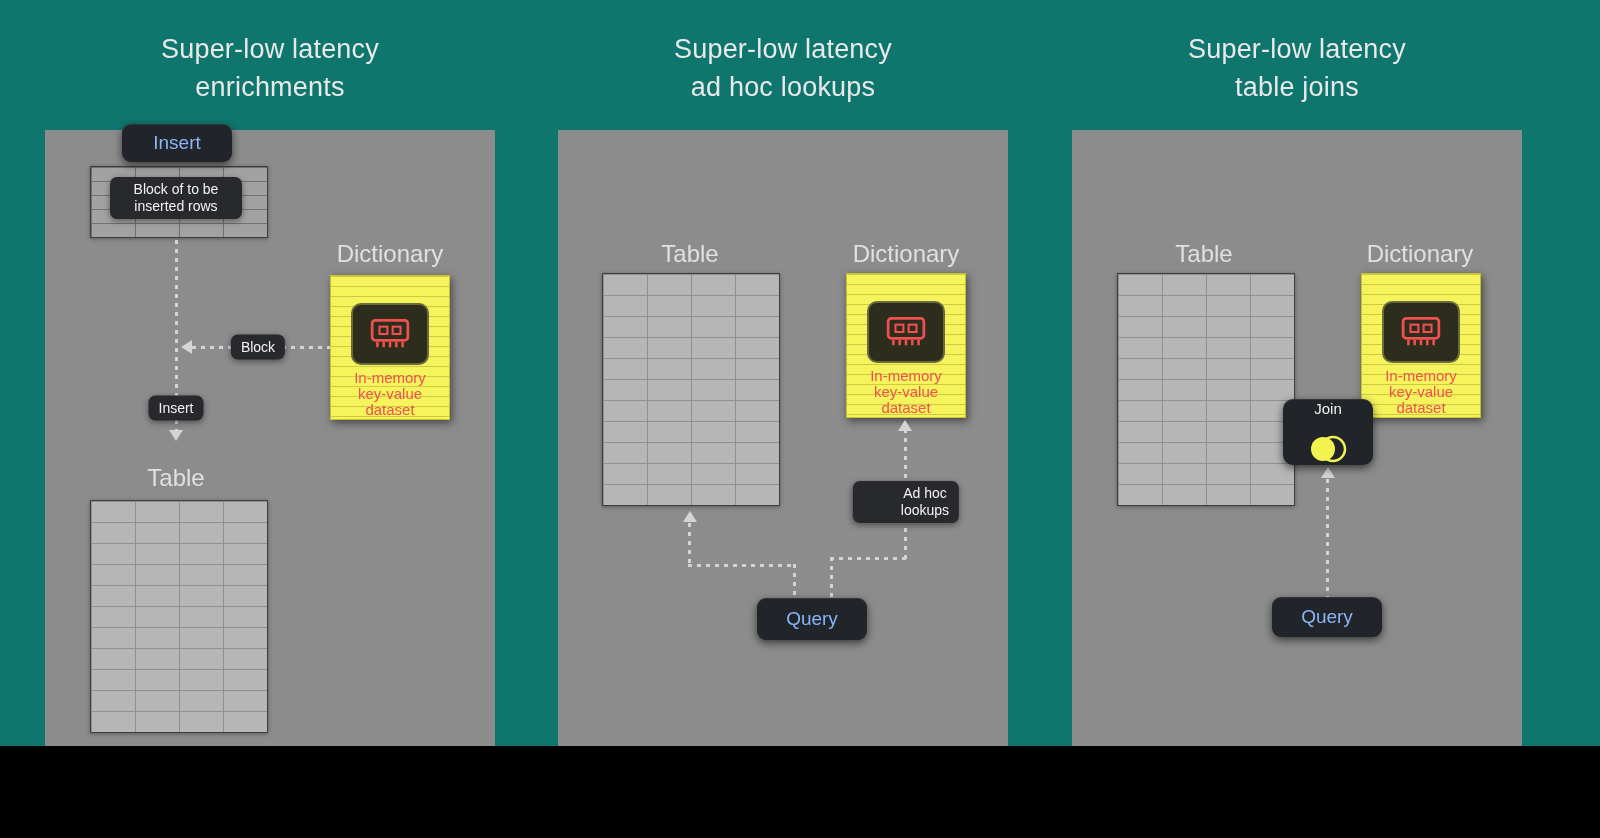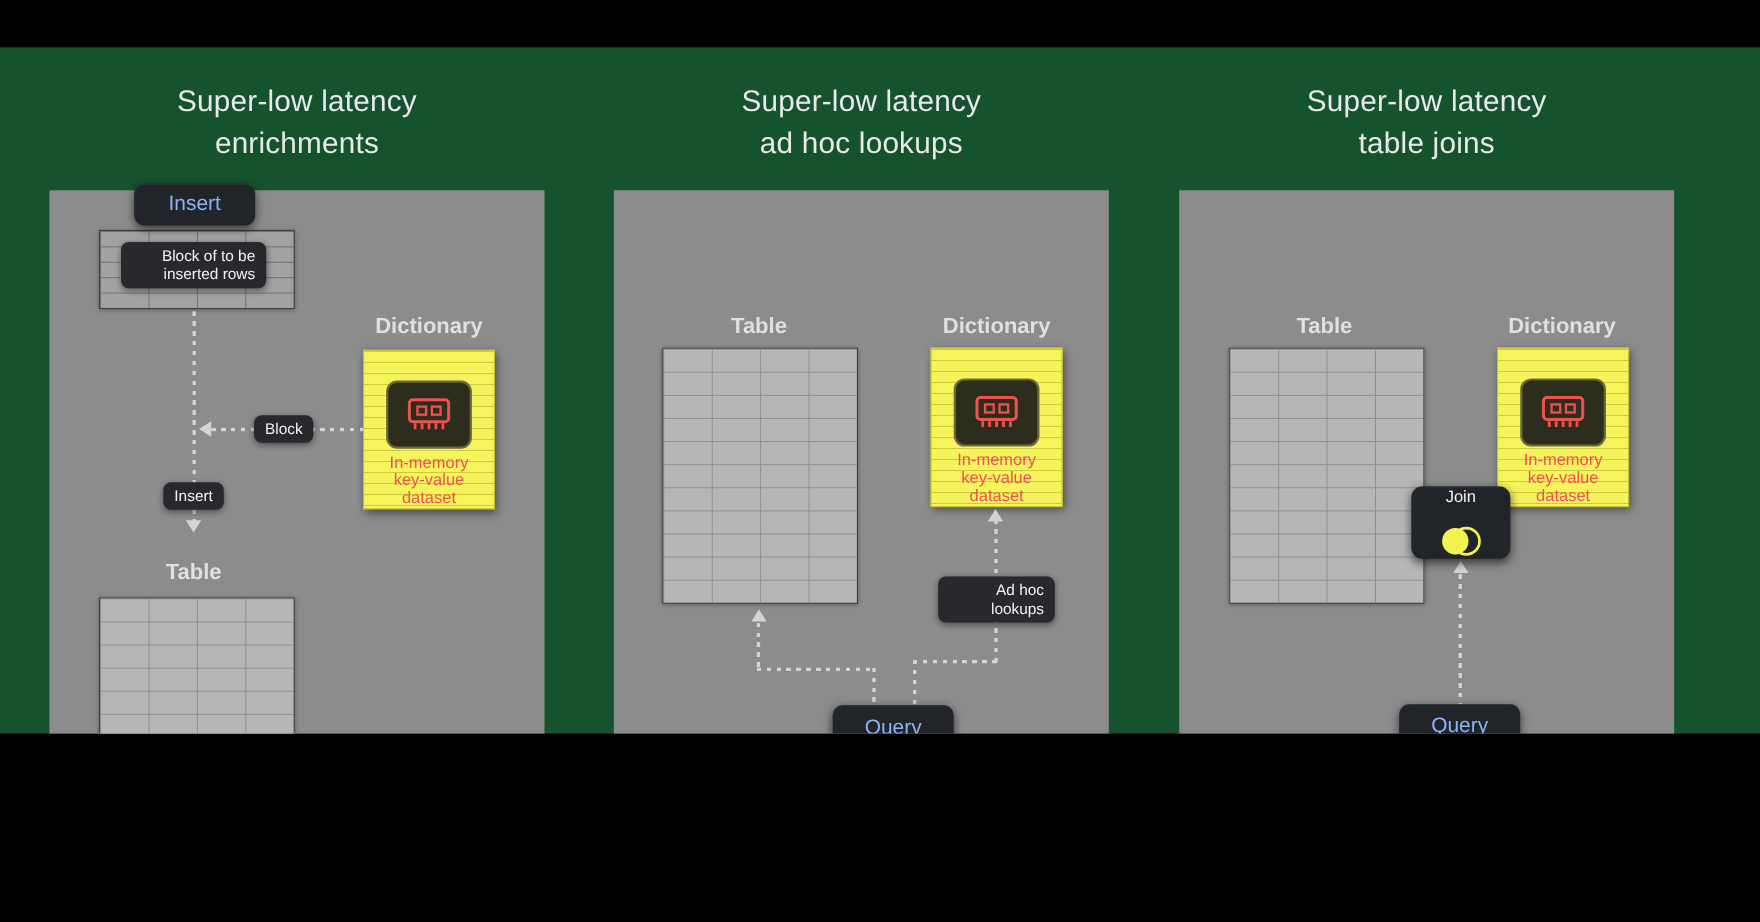--- a/index.html
+++ b/index.html
@@ -1,42 +1,42 @@
 <!DOCTYPE html>
 <html><head>
 <meta charset="utf-8">
 <style>
   html,body { margin:0; padding:0; background:#000; }
   .canvas {
-    position:relative; width:1600px; height:624px; background:#14532d;
-    font-family:"Liberation Sans", sans-serif; overflow:hidden;margin-top:43px;
+    position:relative; width:1600px; height:746px; background:#0f766e;
+    font-family:"Liberation Sans", sans-serif; overflow:hidden;
   }
   .preline { white-space:pre-line; }
   .center { transform:translate(-50%,-50%); }
 
   .panel { position:absolute; width:450px; height:635px; background:#8c8c8c; }
 
   .panel-title {
     position:absolute; text-align:center; color:#e9e9e9;
     font-size:27px; line-height:38px; letter-spacing:0.2px; z-index:4;
   }
 
-  .lbl { position:absolute; color:#e0e0e0; font-size:20px; z-index:4;font-weight:bold; }
+  .lbl { position:absolute; color:#e0e0e0; font-size:24px; z-index:4; }
 
   .btn {
     position:absolute; background:#212429; border-radius:9px;
     display:flex; align-items:center; justify-content:center;
     color:#8ab4f8; font-size:19px; z-index:6;
     box-shadow:0 3px 9px rgba(0,0,0,0.6), inset 0 1px 0 rgba(255,255,255,0.08);
   }
 
   .tag {
     position:absolute; background:#27292d; border-radius:7px;
     color:#f3f3f3; font-size:14px; line-height:17px; padding:4px 10px;
-    text-align:right; z-index:5;
+    text-align:center; z-index:5;
     box-shadow:0 2px 6px rgba(0,0,0,0.45);
   }
 
   .tbl { position:absolute; border:1px solid #3e3e3e; box-shadow:0 1px 4px rgba(0,0,0,0.35); z-index:1; }
   .tbl.big {
     width:176px; height:231px; background-color:#b6b6b6;
     background-image:
       linear-gradient(to right, #8f8f8f 1px, transparent 1px),
       linear-gradient(to bottom, #8f8f8f 1px, transparent 1px);
     background-size:44px 21px;

